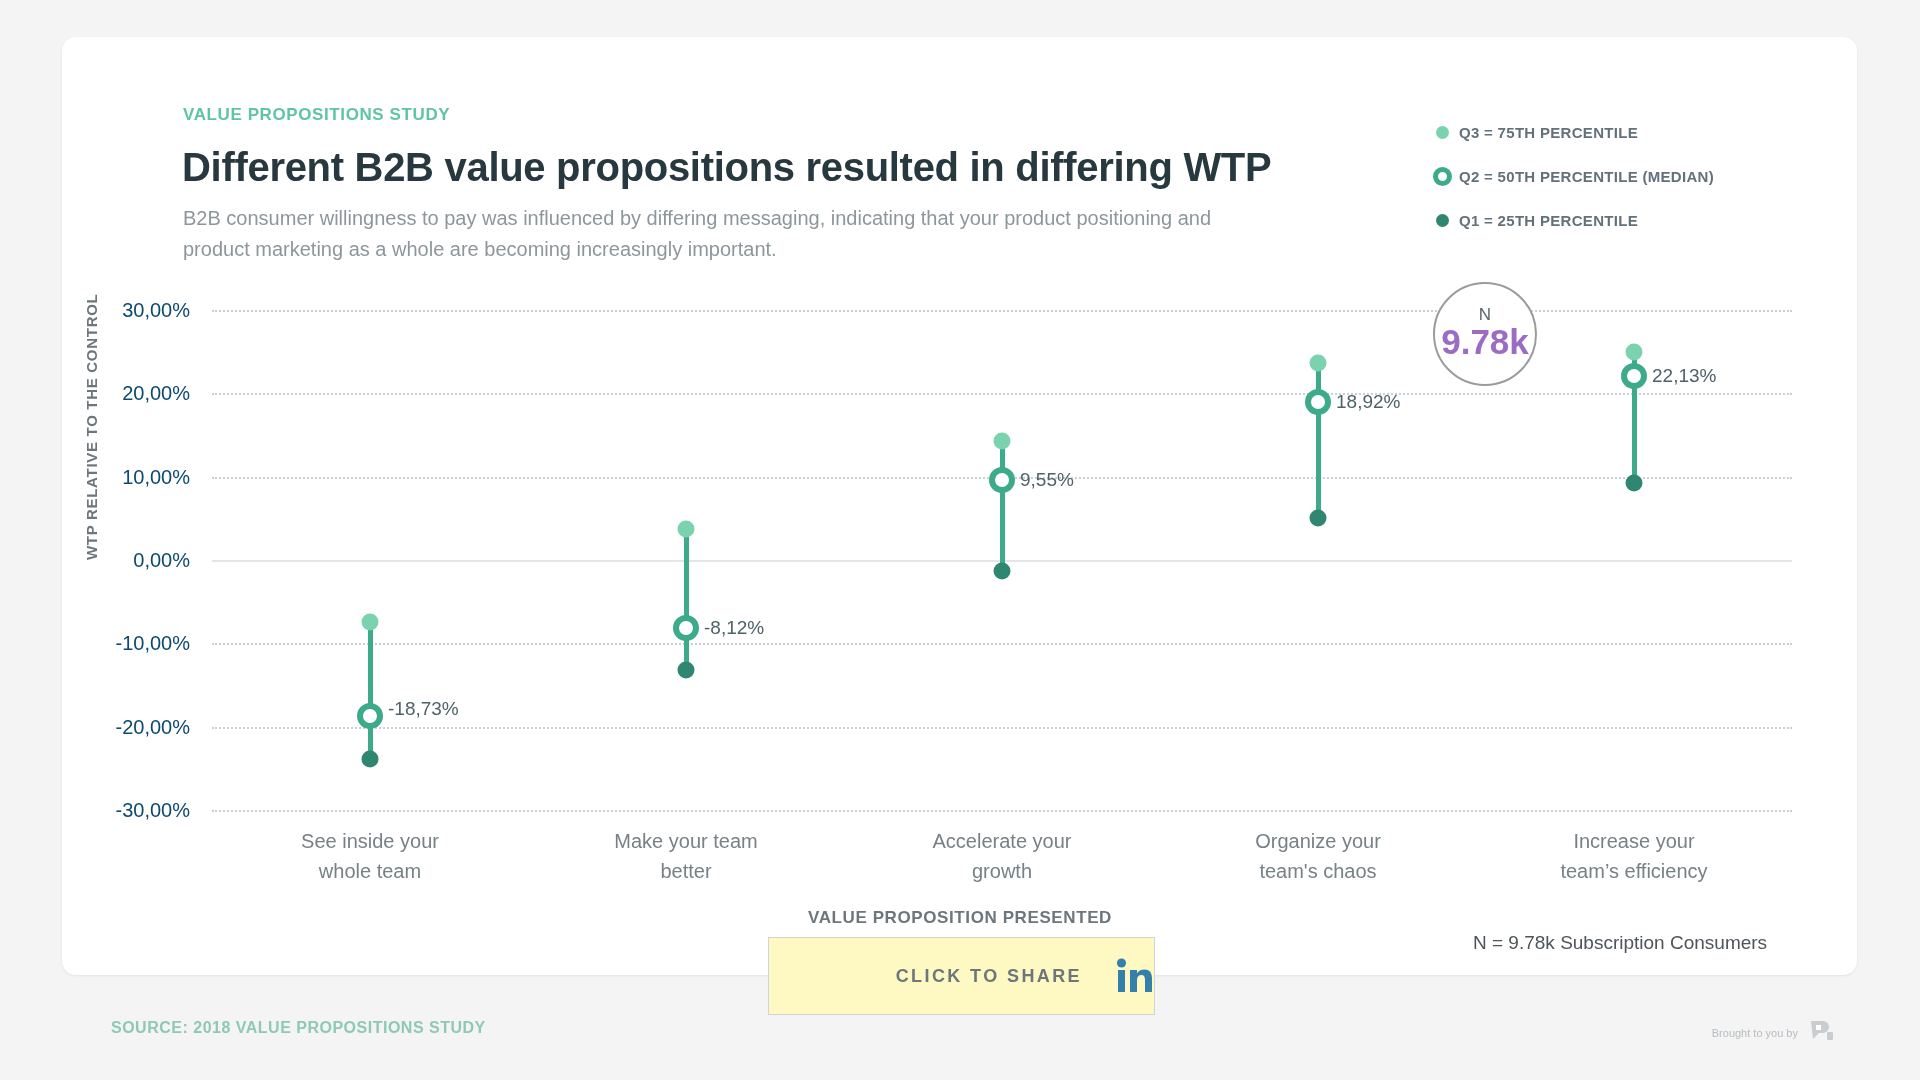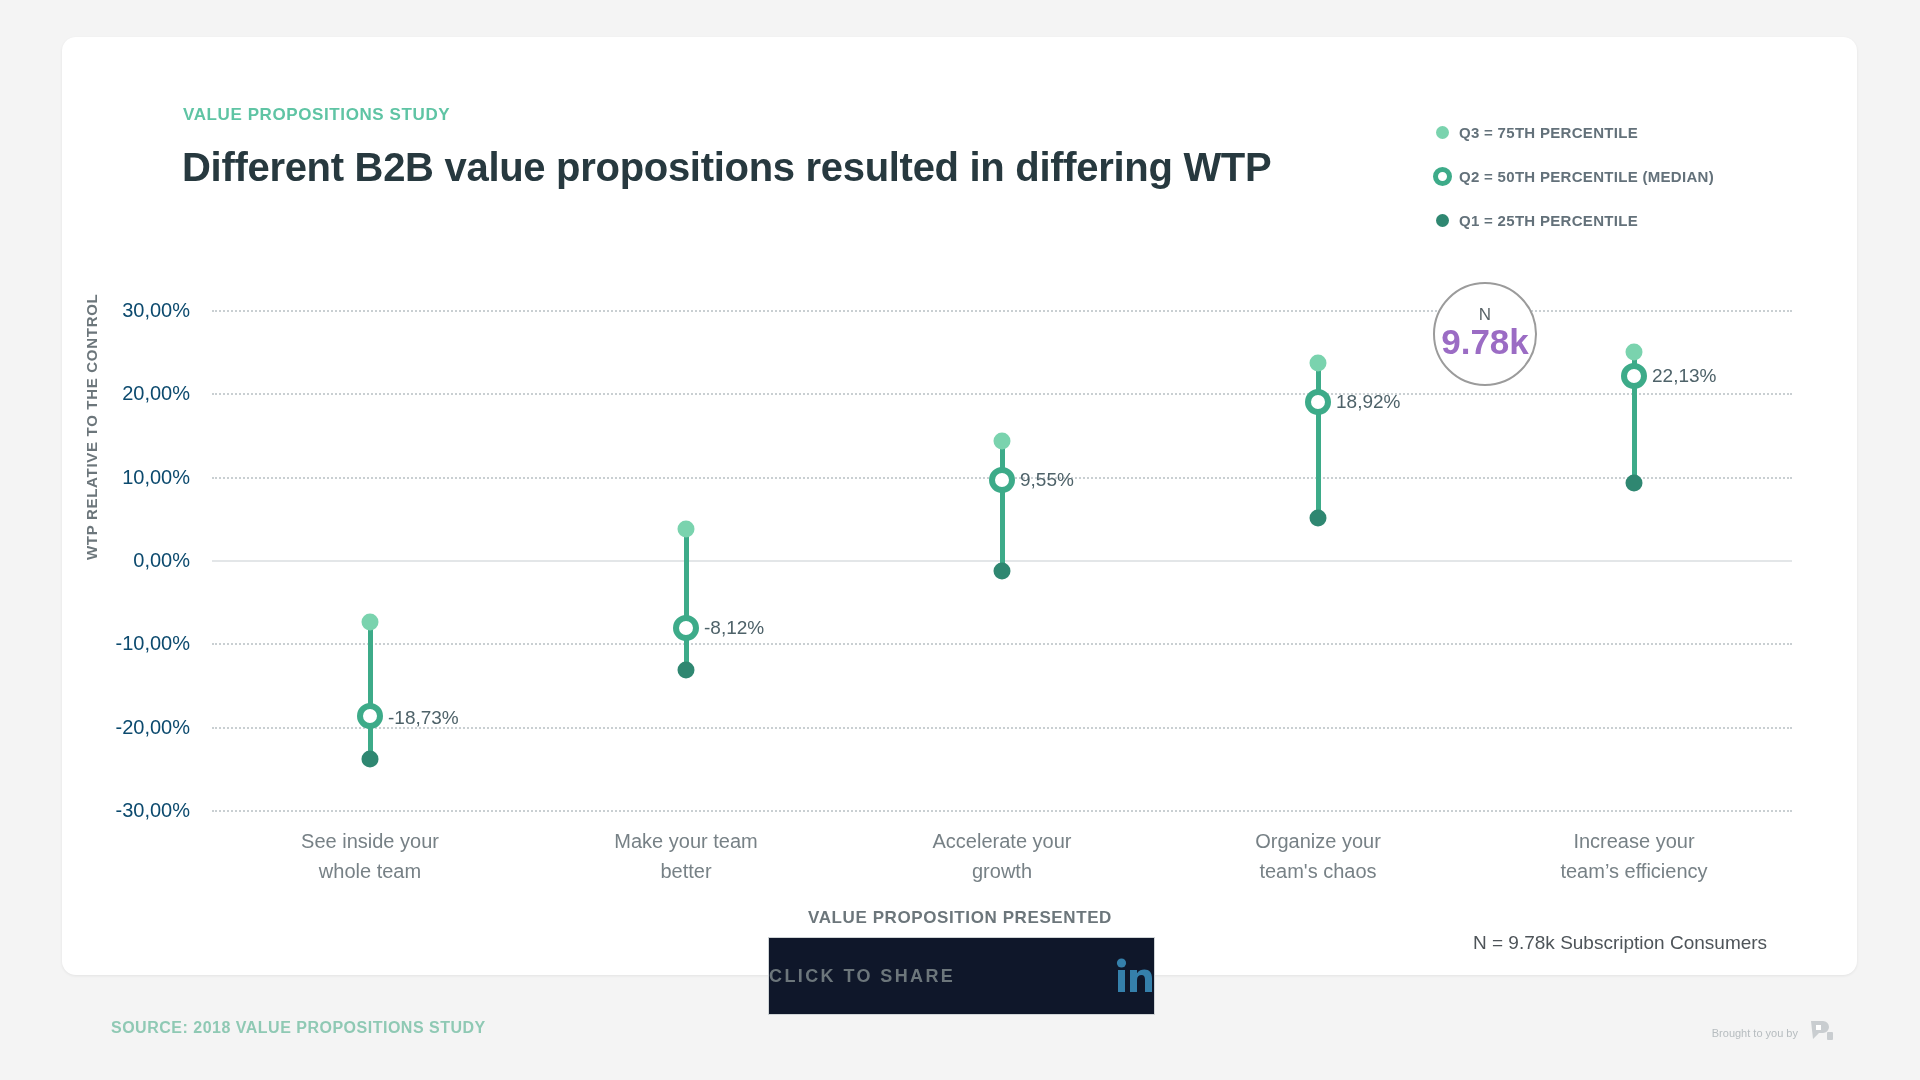--- a/index.html
+++ b/index.html
@@ -225,26 +225,26 @@
     font-weight: bold;
     letter-spacing: 0.6px;
     color: #6c767b;
   }
   #sharebox {
     position: absolute;
     left: 768px;
     top: 937px;
     width: 385px;
     height: 76px;
-    background: #0f172a;
+    background: #fef9c3;
     border: 1px solid #cfd4d6;
     display: flex;
     align-items: center;
-    justify-content: space-between;
-    gap: 14px;
+    justify-content: flex-end;
+    gap: 32px;
   }
   #sharebox .share-txt {
     font-size: 18px;
     font-weight: bold;
     letter-spacing: 2.4px;
     color: #6c767b;
   }
   .li-icon {
     display: block;
   }
@@ -281,20 +281,21 @@
 </style>
 </head>
 <body>
 
 <div id="stage">
 
   <div id="card"></div>
 
   <div class="eyebrow">VALUE PROPOSITIONS STUDY</div>
   <div class="headline">Different B2B value propositions resulted in differing WTP</div>
+  <div class="subhead">B2B consumer willingness to pay was influenced by differing messaging, indicating that your product positioning and product marketing as a whole are becoming increasingly important.</div>
 
   <div id="legend">
     <div class="legend-row">
       <span class="legend-dot-wrap">
           <span class="dot-q3"></span>
         </span>
       <span class="legend-label">Q3 = 75TH PERCENTILE</span>
     </div>
     <div class="legend-row">
       <span class="legend-dot-wrap">
@@ -318,21 +319,21 @@
       <div class="gridline" style="top: 166.667px;"></div>
       <div class="gridline zero" style="top: 250px;"></div>
       <div class="gridline" style="top: 333.333px;"></div>
       <div class="gridline" style="top: 416.667px;"></div>
       <div class="gridline" style="top: 500px;"></div>
       <div class="group" style="left: 158px;">
         <div class="stem" style="top: 311.667px; height: 137.5px;"></div>
         <div class="pt q3" style="top: 311.667px; left: 0px;"></div>
         <div class="pt q1" style="top: 449.167px; left: 0px;"></div>
         <div class="pt q2" style="top: 406.083px; left: 0px;"></div>
-        <div class="val" style="top: 408px;">-18,73%</div>
+        <div class="val" style="top: 399px;">-18,73%</div>
         <div class="catlabel">
           <div>See inside your</div>
           <div>whole team</div>
         </div>
       </div>
       <div class="group" style="left: 474px;">
         <div class="stem" style="top: 219.167px; height: 140.833px;"></div>
         <div class="pt q3" style="top: 219.167px; left: 0px;"></div>
         <div class="pt q1" style="top: 360px; left: 0px;"></div>
         <div class="pt q2" style="top: 317.667px; left: 0px;"></div>

